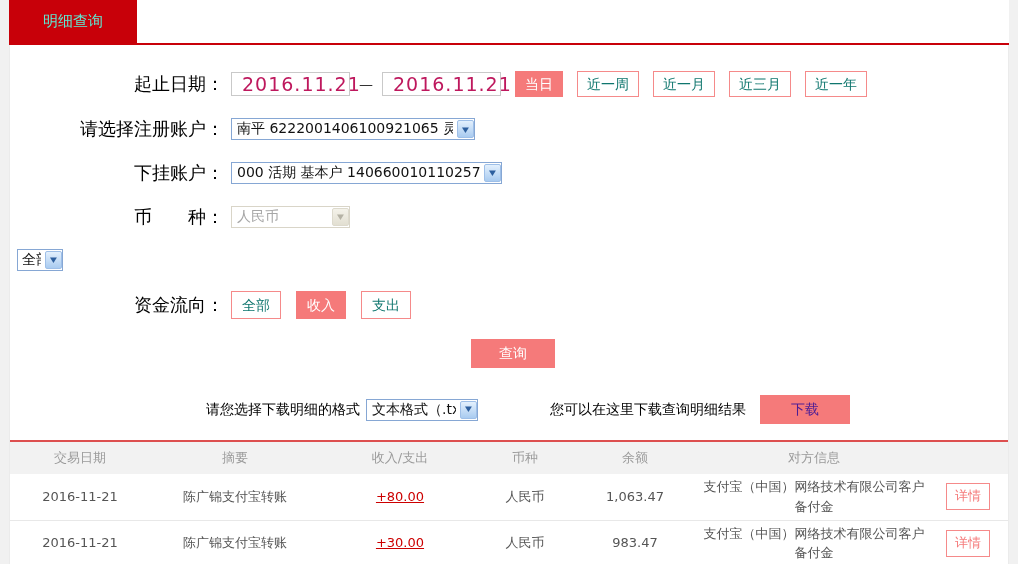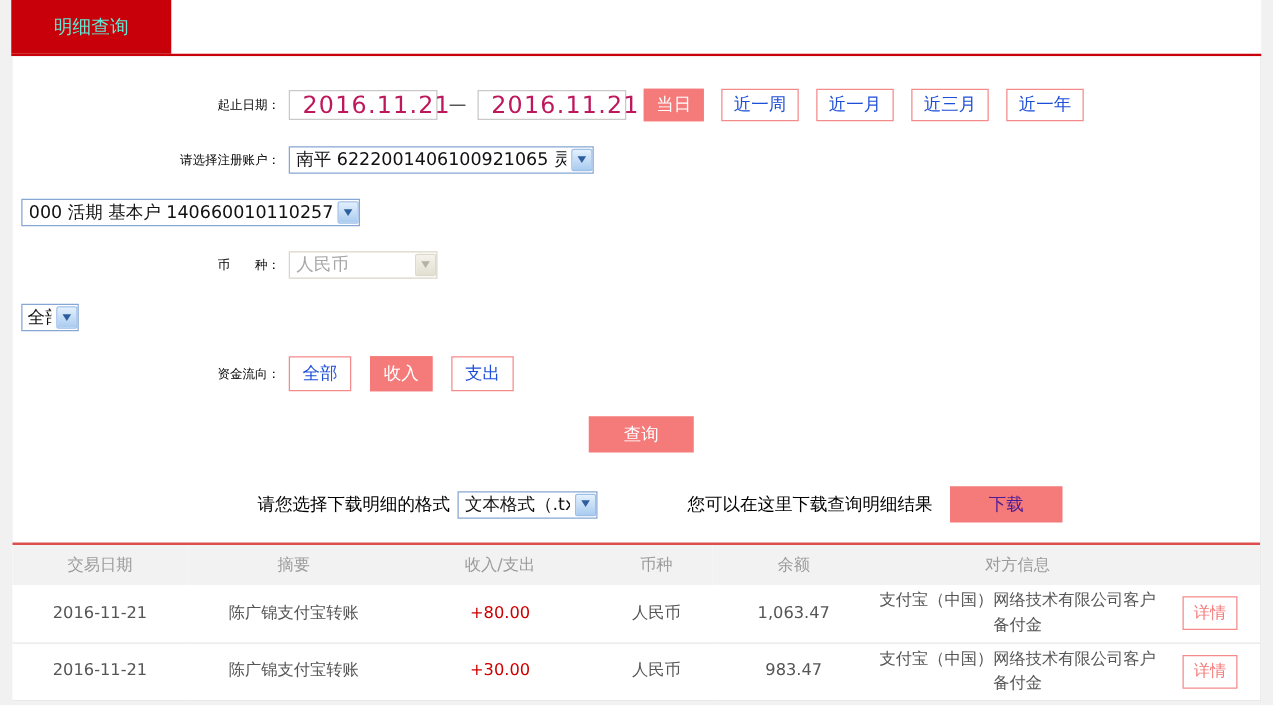--- a/index.html
+++ b/index.html
@@ -9,32 +9,32 @@
 
   
   .tabbar { background:#fff; border-bottom:2px solid #c80009; height:45px; display:flex; }
   .tab { background:#c80009; color:#5eead4; width:128px; height:43px; display:flex;
          align-items:center; justify-content:center; font-size:15px; cursor:pointer; }
 
   
   .content { background:#fff; border-left:1px solid #ebebeb; border-right:1px solid #ebebeb; }
   .form { padding-top:26px; }
   .frow { display:flex; align-items:center; margin-bottom:20px; }
-  .flabel { width:214px; text-align:right; font-size:10px; color:#000; flex:0 0 214px; }
+  .flabel { width:214px; text-align:right; font-size:18px; color:#000; flex:0 0 214px; }
   .fctl { display:flex; align-items:center; margin-left:7px; }
 
   
   .dateinput { width:119px; height:24px; border:1px solid #c9c9c9; background:#fff;
                display:flex; align-items:center; padding:0 2px 0 10px; }
   .dateinput .dval { font-size:19px; color:#be185d; letter-spacing:1px; flex:1; }
   .calbtn { width:20px; height:18px; cursor:pointer; display:block; }
   .dash { margin:0 9px; color:#333; font-size:14px; }
 
   
-  .pill { display:inline-block; border:1px solid #f58a8a; background:#fff; color:#1d4ed8;
+  .pill { display:inline-block; border:1px solid #f58a8a; background:#fff; color:#0f766e;
           font-size:14px; padding:5px 9px; line-height:1; cursor:pointer;
           font-family:inherit; }
   .pill.filled { background:#f57a7a; border-color:#f57a7a; color:#fff; }
   .quick { margin-left:14px; }
 
   
   .xpsel { height:22px; border:1px solid #86a7d4; background:#fff; display:flex;
            align-items:center; padding-left:5px; cursor:pointer; }
   .xpsel .seltext { font-size:14px; color:#111; flex:1; white-space:nowrap; overflow:hidden; }
   .selarrow { width:17px; height:18px; margin-left:4px; border:1px solid #9ebfe8; border-radius:2px;
@@ -63,21 +63,21 @@
   .btn-dl { width:90px; height:29px; background:#f57a7a; border:none; color:#4c1d95;
             font-size:14px; margin-left:14px; cursor:pointer; font-family:inherit; }
 
   .redline { height:2px; background:#dd4f4f; }
 
   
   table { width:100%; border-collapse:collapse; table-layout:fixed; background:#fff; }
   thead td { background:#f2f2f2; color:#9b9b9b; font-size:13px; height:32px; text-align:center; }
   tbody td { font-size:13px; color:#555; height:46px; text-align:center;
              border-bottom:1px solid #e8e8e8; line-height:1.5; }
-  td.amount { color:#c00; }
+  td.amount { color:#c00;text-decoration:underline; }
   .btn-detail { border:1px solid #f58a8a; background:#fff; color:#f57a7a; font-size:13px;
                 padding:6px 8px; line-height:1; cursor:pointer; font-family:Liberation Mono, monospace; }
   col.c-date{width:140px} col.c-sum{width:170px} col.c-amt{width:160px} col.c-cur{width:90px}
   col.c-bal{width:130px} col.c-cp{width:228px} col.c-act{width:80px}
 </style>
 </head>
 <body>
 
 <div class="frame">
 
@@ -148,20 +148,21 @@
           <div class="xpsel w-register">
             <span class="seltext">南平 6222001406100921065 灵通卡</span>
             <span class="selarrow">
               <span class="chev">▼</span>
               </span>
           </div>
         </div>
       </div>
 
       <div class="frow">
+        <div class="flabel">下挂账户：</div>
         <div class="fctl">
           <div class="xpsel w-sub">
             <span class="seltext">000 活期 基本户 1406600101102571848</span>
             <span class="selarrow">
               <span class="chev">▼</span>
               </span>
           </div>
         </div>
       </div>
 

